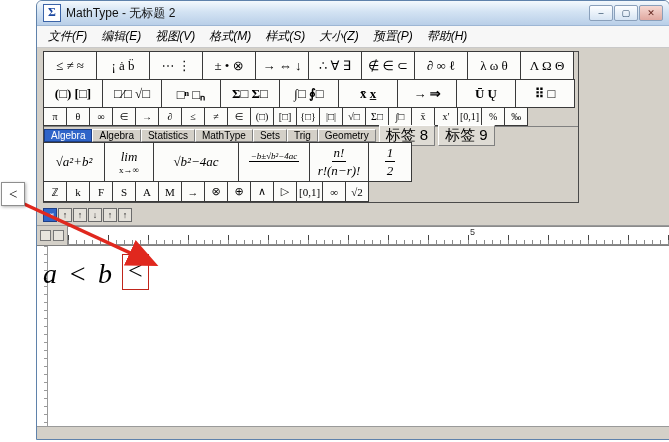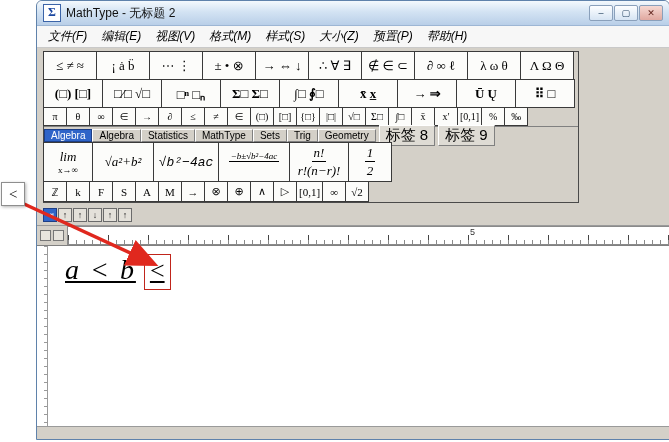--- a/index.html
+++ b/index.html
@@ -44,21 +44,21 @@
   .tab.active{background:#2f64c8;color:#fff;border-color:#1c3e86;}
   .tab.cn{margin-left:3px;font-size:15px;background:#dedbd4;}
   .big-row{background:#d4d0c8;}
   .big-btn{flex:0 0 auto;height:40px;background:#fcfcfa;border:1px solid #3a3a3a;margin:-1px 0 0 -1px;
            font:italic 13px "Liberation Serif",serif;color:#000;display:flex;flex-direction:column;
            align-items:center;justify-content:center;padding:0 3px;}
   .big-btn .small{font-size:9px;font-style:normal;}
   .big-btn .num{border-bottom:1px solid #000;padding:0 2px;}
   .big-btn .den{padding-top:1px;font-style:italic;}
   .big-btn.tiny-frac .num,.big-btn.tiny-frac .den{font-size:9px;margin-top:20px;}
-  .b1{width:62px;} .b2{width:50px;} .b3{width:66px;font-family:Liberation Mono, monospace;} .b4{width:72px;} .b5{width:60px;} .b6{width:44px;}
+  .b1{width:62px;} .b2{width:50px;} .b3{width:86px;} .b4{width:72px;} .b5{width:60px;} .b6{width:44px;}
 
   .tinybar{position:absolute;left:6px;top:160px;display:flex;gap:1px;}
   .tiny-btn{width:14px;height:14px;border:1px solid #6b6b6b;background:#e4e1da;font-size:9px;line-height:11px;padding:0;color:#222;}
   .tiny-btn.lead{background:#2f64c8;color:#fff;border-color:#1c3e86;}
 
   
   .ruler{height:19px;background:#d4d0c8;display:flex;align-items:stretch;border-top:1px solid #9a9a9a;}
   .ruler-corner{display:flex;align-items:center;gap:2px;padding:0 3px;}
   .tabbox{width:9px;height:9px;border:1px solid #777;background:#e8e5de;display:inline-block;}
   .ruler-track{position:relative;flex:1;background-color:#fff;border:1px solid #8a8a8a;border-right:none;
@@ -66,21 +66,21 @@
       repeating-linear-gradient(to right,#8a8a8a 0 1px,transparent 1px 8px),
       repeating-linear-gradient(to right,#444 0 1px,transparent 1px 40px);
     background-size:100% 4px,100% 9px;background-position:0 100%,0 100%;background-repeat:no-repeat;}
   .ruler-num{position:absolute;left:402px;top:0;font-size:9px;color:#333;}
 
   
   .document{position:relative;height:180px;background:#fff;border-top:1px solid #808080;}
   .vrule{position:absolute;left:3px;top:0;bottom:0;width:7px;border-right:1px solid #9a9a9a;
          background:repeating-linear-gradient(to bottom,#9a9a9a 0 1px,transparent 1px 8px);
          background-size:3px 100%;background-position:right 0;background-repeat:no-repeat;}
-  .math{position:absolute;left:28px;top:8px;display:flex;align-items:flex-start;text-decoration:underline;}
+  .math{position:absolute;left:6px;top:8px;display:flex;align-items:flex-end;}
   .expr{font:italic 28px "Liberation Serif",serif;color:#000;letter-spacing:2px;}
   .boxed{border:1px solid #c0251b;margin-left:8px;padding:1px 5px 3px 5px;font:26px "Liberation Serif",serif;color:#000;}
 
   .statusbar{height:17px;background:#d4d0c8;border-top:1px solid #9a9a9a;}
 </style>
 </head>
 <body>
 
 <div class="page">
 
@@ -178,26 +178,26 @@
           <button class="tab">Statistics</button>
           <button class="tab">MathType</button>
           <button class="tab">Sets</button>
           <button class="tab">Trig</button>
           <button class="tab">Geometry</button>
           <button class="tab cn">标签 8</button>
           <button class="tab cn">标签 9</button>
         </div>
 
         <div class="row big-row">
+          <button class="big-btn b1">
+            <span>√a²+b²</span>
+          </button>
           <button class="big-btn b2">
             <span>lim</span>
             <span class="small">x→∞</span>
-          </button>
-          <button class="big-btn b1">
-            <span>√a²+b²</span>
           </button>
           <button class="big-btn b3">
             <span>√b²−4ac</span>
           </button>
           <button class="big-btn b4 tiny-frac">
             <span class="num">−b±√b²−4ac</span>
             <span class="den">2a</span>
           </button>
           <button class="big-btn b5">
             <span class="num">n!</span>

